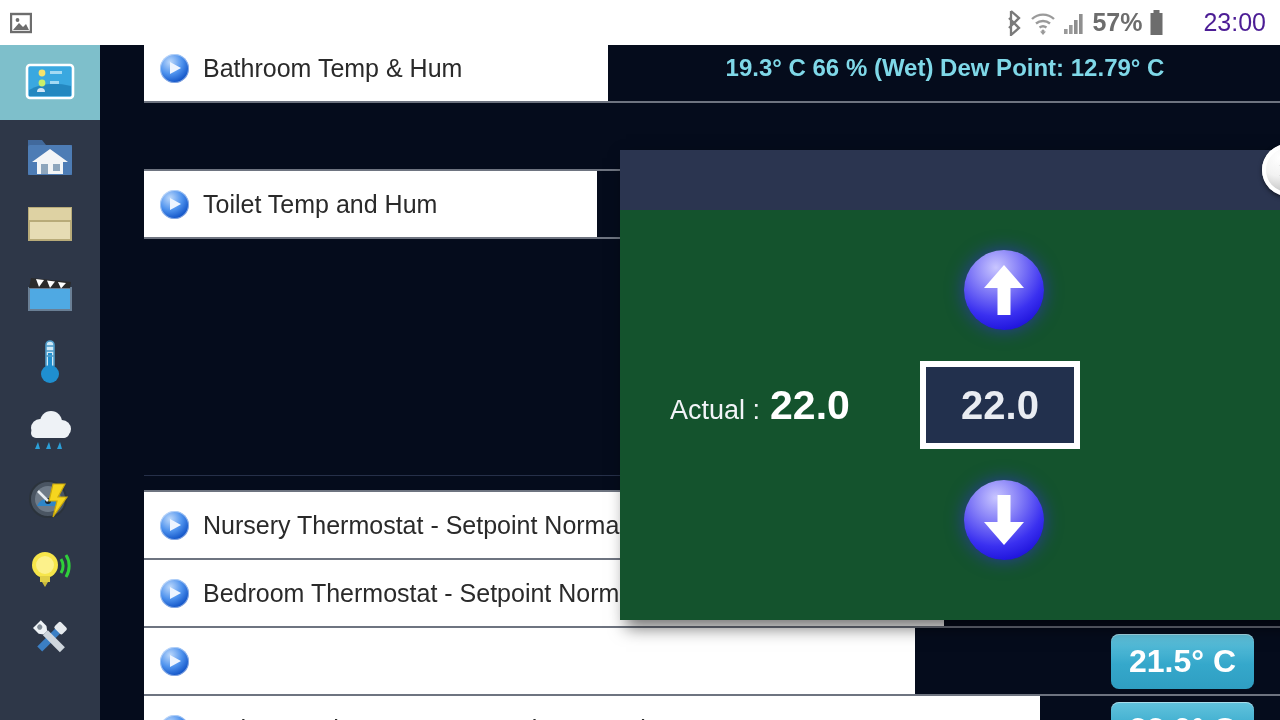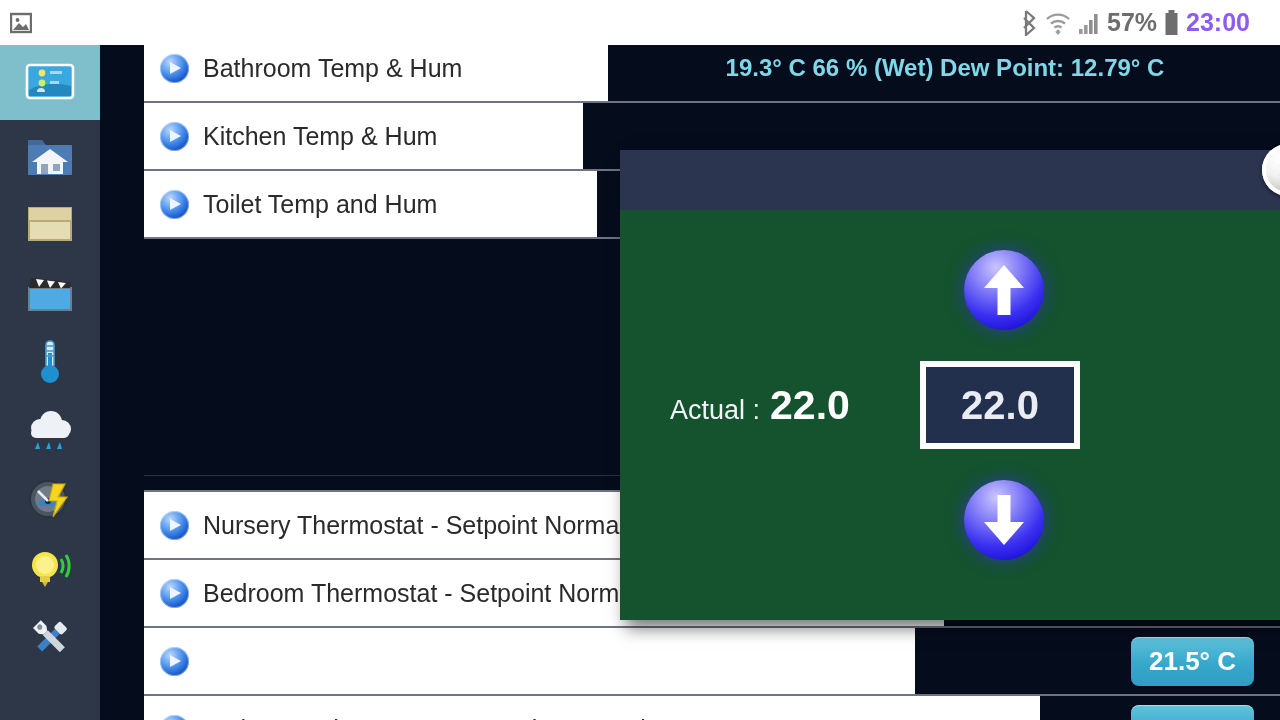--- a/index.html
+++ b/index.html
@@ -8,27 +8,27 @@
     overflow: hidden;
     background: #050c1c;
     font-family: "Liberation Sans", sans-serif;
   }
   #screen { position: relative; width: 1280px; height: 720px; overflow: hidden; background:#050c1c; }
 
   
   .statusbar {
     position:absolute; left:0; top:0; width:1280px; height:45px;
     background:#ffffff; display:flex; align-items:center;
-    padding:0 30px 0 10px;
+    padding:0 14px 0 10px;
   }
   .sb-left { display:flex; align-items:center; gap:8px; }
   .sb-right { margin-left:auto; display:flex; align-items:center; gap:7px; }
   .sb-icon { display:inline-flex; align-items:center; justify-content:center; }
   .sb-text { color:#6d6d6d; font-size:25px; font-weight:bold; letter-spacing:0px; }
-  .sb-clock { color:#8b5cf6; font-size:25px; font-weight:bold; }
+  .sb-clock { color:#4c1d95; font-size:25px; font-weight:normal;margin-left:32px; }
 
   
   .sidebar {
     position:absolute; left:0; top:45px; width:100px; height:675px;
     background:#2e3748;
   }
   .side-item {
     position:relative; width:100px; height:69px;
     display:flex; align-items:center; justify-content:center;
   }
@@ -71,21 +71,21 @@
   .playicon:after{
     content:""; position:absolute; left:10px; top:8px;
     border-left:11px solid #eef5ff;
     border-top:6.5px solid transparent;
     border-bottom:6.5px solid transparent;
   }
 
   .val-text { color:#7fd8e8; font-size:24px; font-weight:bold; white-space:nowrap; }
 
   .chip {
-    color:#ffffff; font-size:26px; font-weight:bold;
+    color:#ffffff; font-size:32px; font-weight:bold;
     padding:9px 18px; border-radius:8px;
     background:linear-gradient(180deg,#62c3dd 0%,#35a8cb 55%,#2f9ec2 100%);
     box-shadow: inset 0 1px 0 rgba(255,255,255,.45);
     white-space:nowrap;
   }
 
   .section-head {
     position:absolute; left:44px;
     background:#050c1c; border-bottom:1px solid #263049;
     display:flex; align-items:center; justify-content:center;
@@ -365,24 +365,20 @@
         <div class="row">
           <div class="label-area" style="width: 464px;">
             <span class="playicon"></span>
             <span class="row-label">Bathroom Temp &amp; Hum</span>
           </div>
           <div class="val-area" style="left: 466px;">
             <span class="val-text">19.3° C  66 % (Wet)  Dew Point: 12.79° C</span>
           </div>
         </div>
         <div class="row">
-          <div class="label-area" style="width: 439px;">
-            <span class="playicon"></span>
-            <span class="row-label">Kitchen Temp &amp; Hum</span>
-          </div>
           <div class="val-area" style="left: 439px;"></div>
         </div>
         <div class="row">
           <div class="label-area" style="width: 453px;">
             <span class="playicon"></span>
             <span class="row-label">Toilet Temp and Hum</span>
           </div>
           <div class="val-area" style="left: 453px;"></div>
         </div>
       </div>

